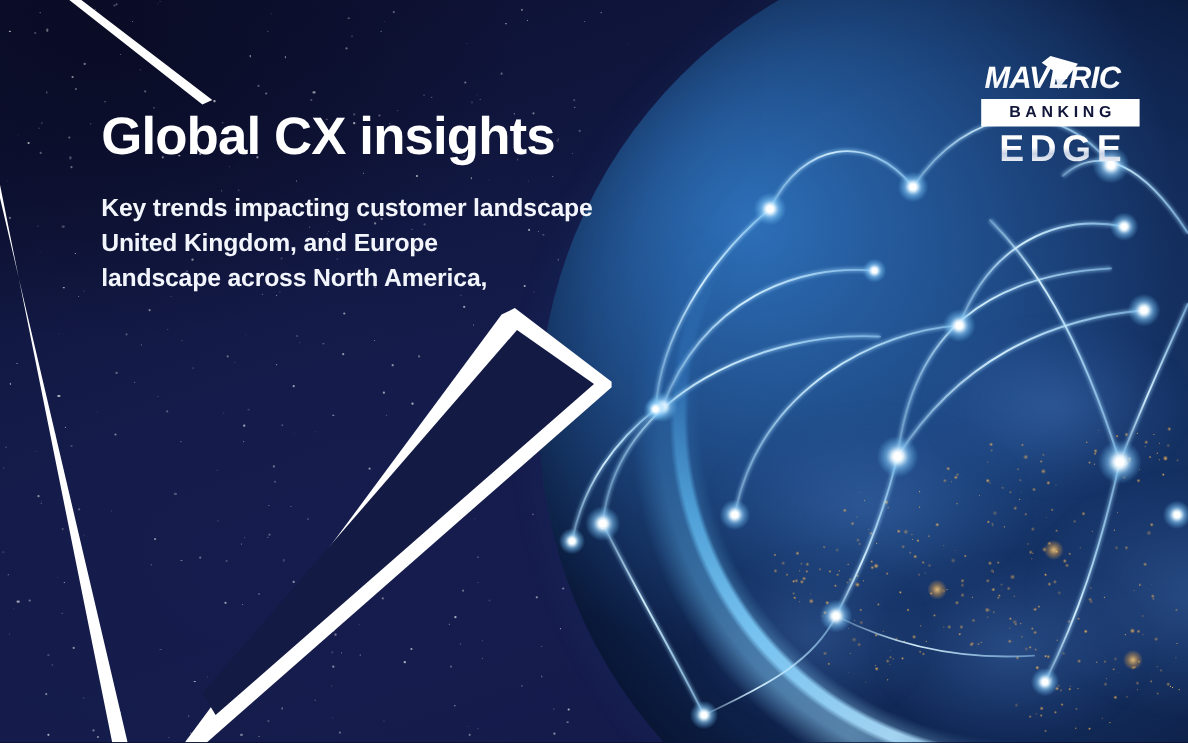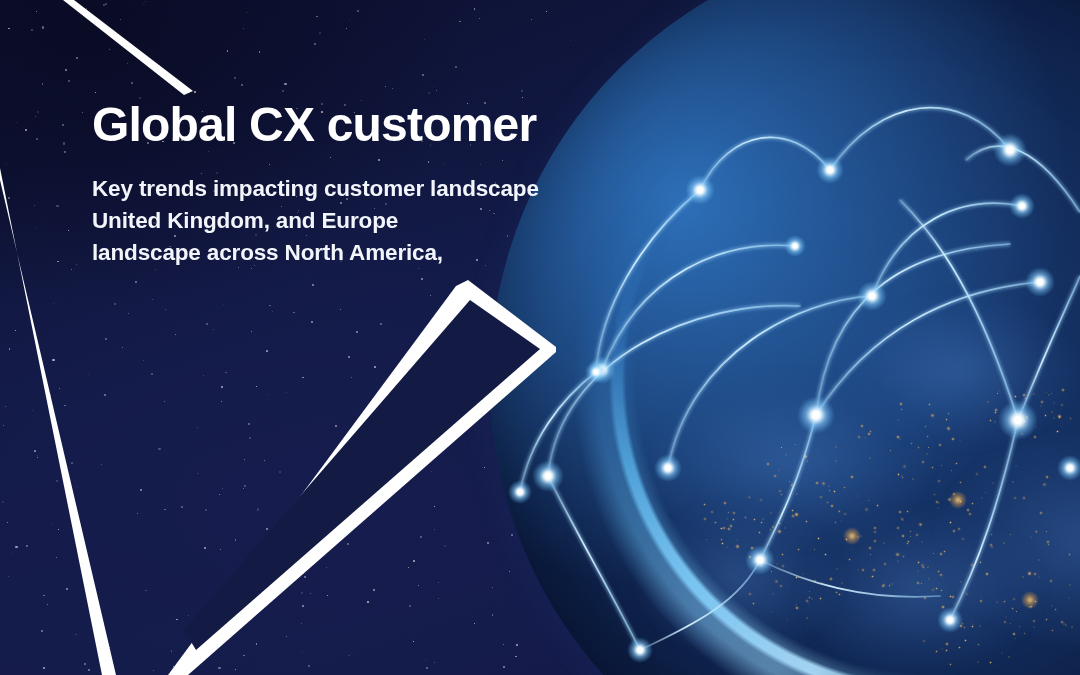--- a/index.html
+++ b/index.html
@@ -976,22 +976,40 @@
     <polygon points="0,168 0,180 116,675 102,675" fill="#ffffff"></polygon>
 
     <polygon fill="#ffffff" points="456,286 468,280 556,347 556,352 188,675 168,675"></polygon>
     <polygon fill="#131a44" points="470,300 540,349 196,650 184,630"></polygon>
     <g fill="#ffffff">
       <polygon points="63,0 74,0 193,91 184,95"></polygon>
     </g>
   </svg>
 
   <div class="headline-block">
-    <h1 class="headline">Global CX customer</h1>
+    <h1 class="headline">Global CX insights</h1>
     <div class="subhead">
       <span class="ln">Key trends impacting customer landscape</span>
       <span class="ln">United Kingdom, and Europe</span>
       <span class="ln">landscape across North America,</span>
     </div>
   </div>
 
+  <div class="logo">
+    <div class="logo-maveric">
+      <svg viewBox="0 0 288 76">
+        <defs>
+          <linearGradient id="mg" x1="0" y1="0" x2="0" y2="1">
+            <stop offset="0%" stop-color="#ffffff"></stop>
+            <stop offset="60%" stop-color="#ffffff"></stop>
+            <stop offset="100%" stop-color="#cfd8e8"></stop>
+          </linearGradient>
+        </defs>
+
+        <polygon fill="url(#mg)" points="126,2 176,16 140,62 133,30 110,14"></polygon>
+        <text x="6" y="60" font-family="'Liberation Sans',sans-serif" font-size="56" font-weight="bold" font-style="italic" fill="url(#mg)" letter-spacing="-1">MAVERIC</text>
+      </svg>
+    </div>
+    <div class="logo-banking">BANKING</div>
+    <div class="logo-edge">EDGE</div>
+  </div>
 
 </div>
 
 </body></html>

